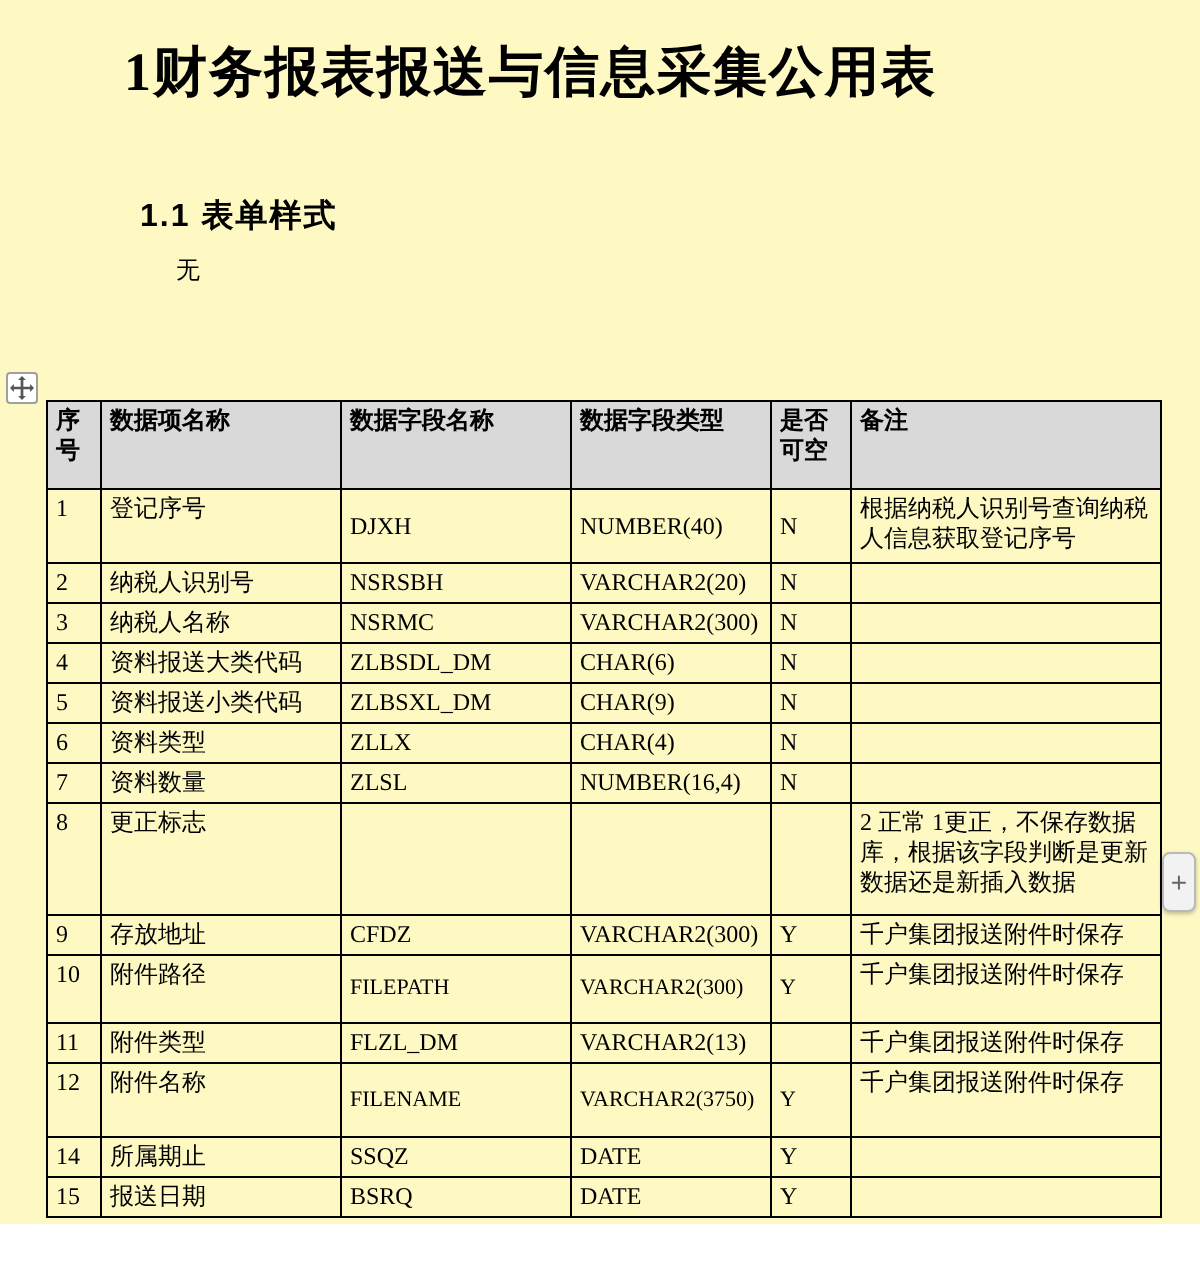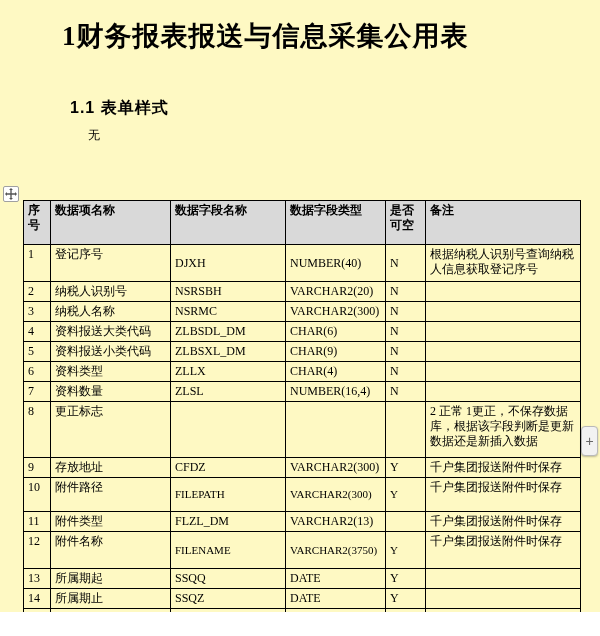--- a/index.html
+++ b/index.html
@@ -192,28 +192,20 @@
         </tr>
         <tr style="height: 37px;">
           <td class="c0">12</td>
           <td class="c1">附件名称</td>
           <td class="c2 big">FILENAME</td>
           <td class="c3 big">VARCHAR2(3750)</td>
           <td class="c4 big">Y</td>
           <td class="c5">千户集团报送附件时保存</td>
         </tr>
         <tr style="height: 20px;">
-          <td class="c0">13</td>
-          <td class="c1">所属期起</td>
-          <td class="c2">SSQQ</td>
-          <td class="c3">DATE</td>
-          <td class="c4">Y</td>
-          <td class="c5"></td>
-        </tr>
-        <tr style="height: 20px;">
           <td class="c0">14</td>
           <td class="c1">所属期止</td>
           <td class="c2">SSQZ</td>
           <td class="c3">DATE</td>
           <td class="c4">Y</td>
           <td class="c5"></td>
         </tr>
         <tr style="height: 20px;">
           <td class="c0">15</td>
           <td class="c1">报送日期</td>

